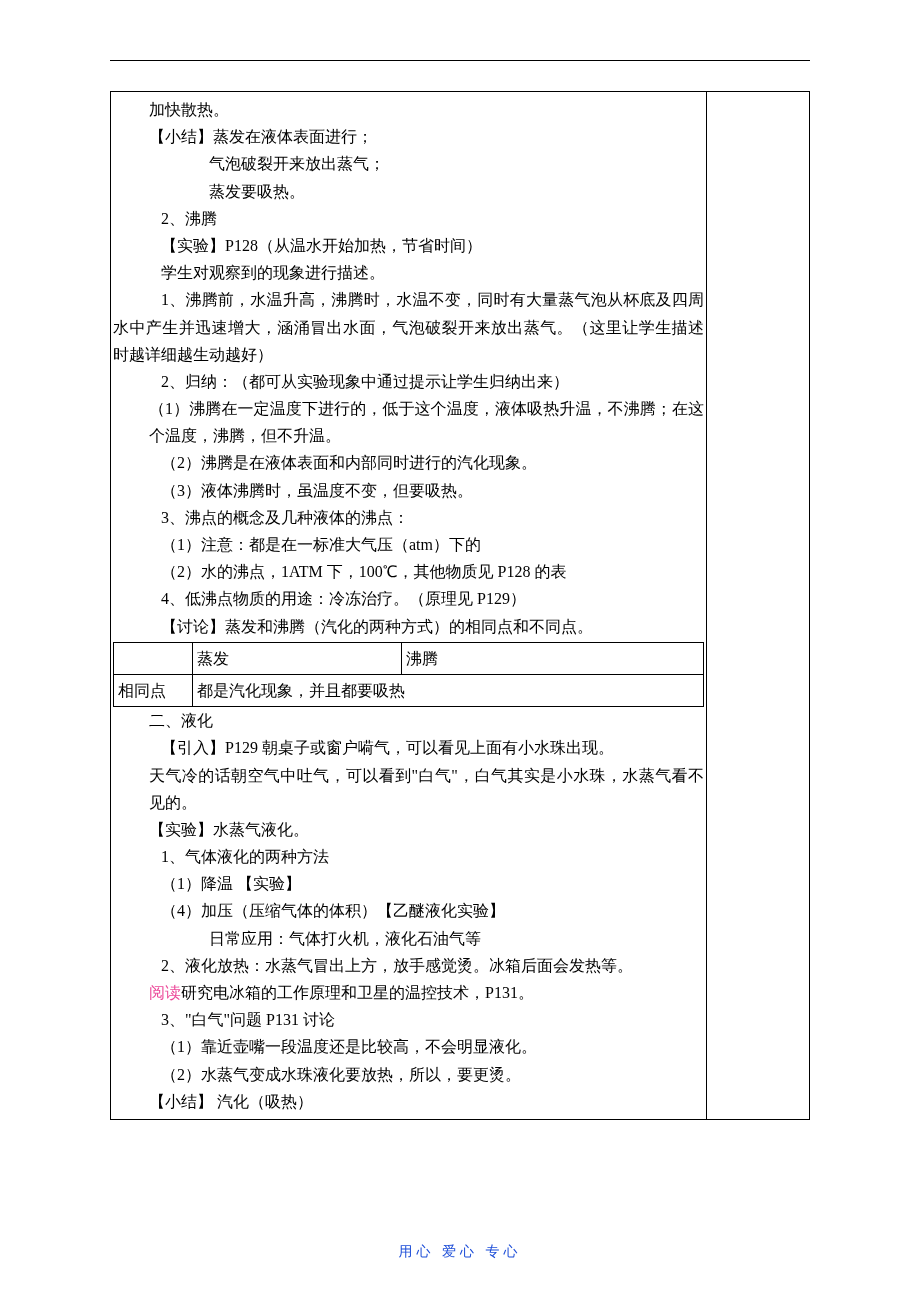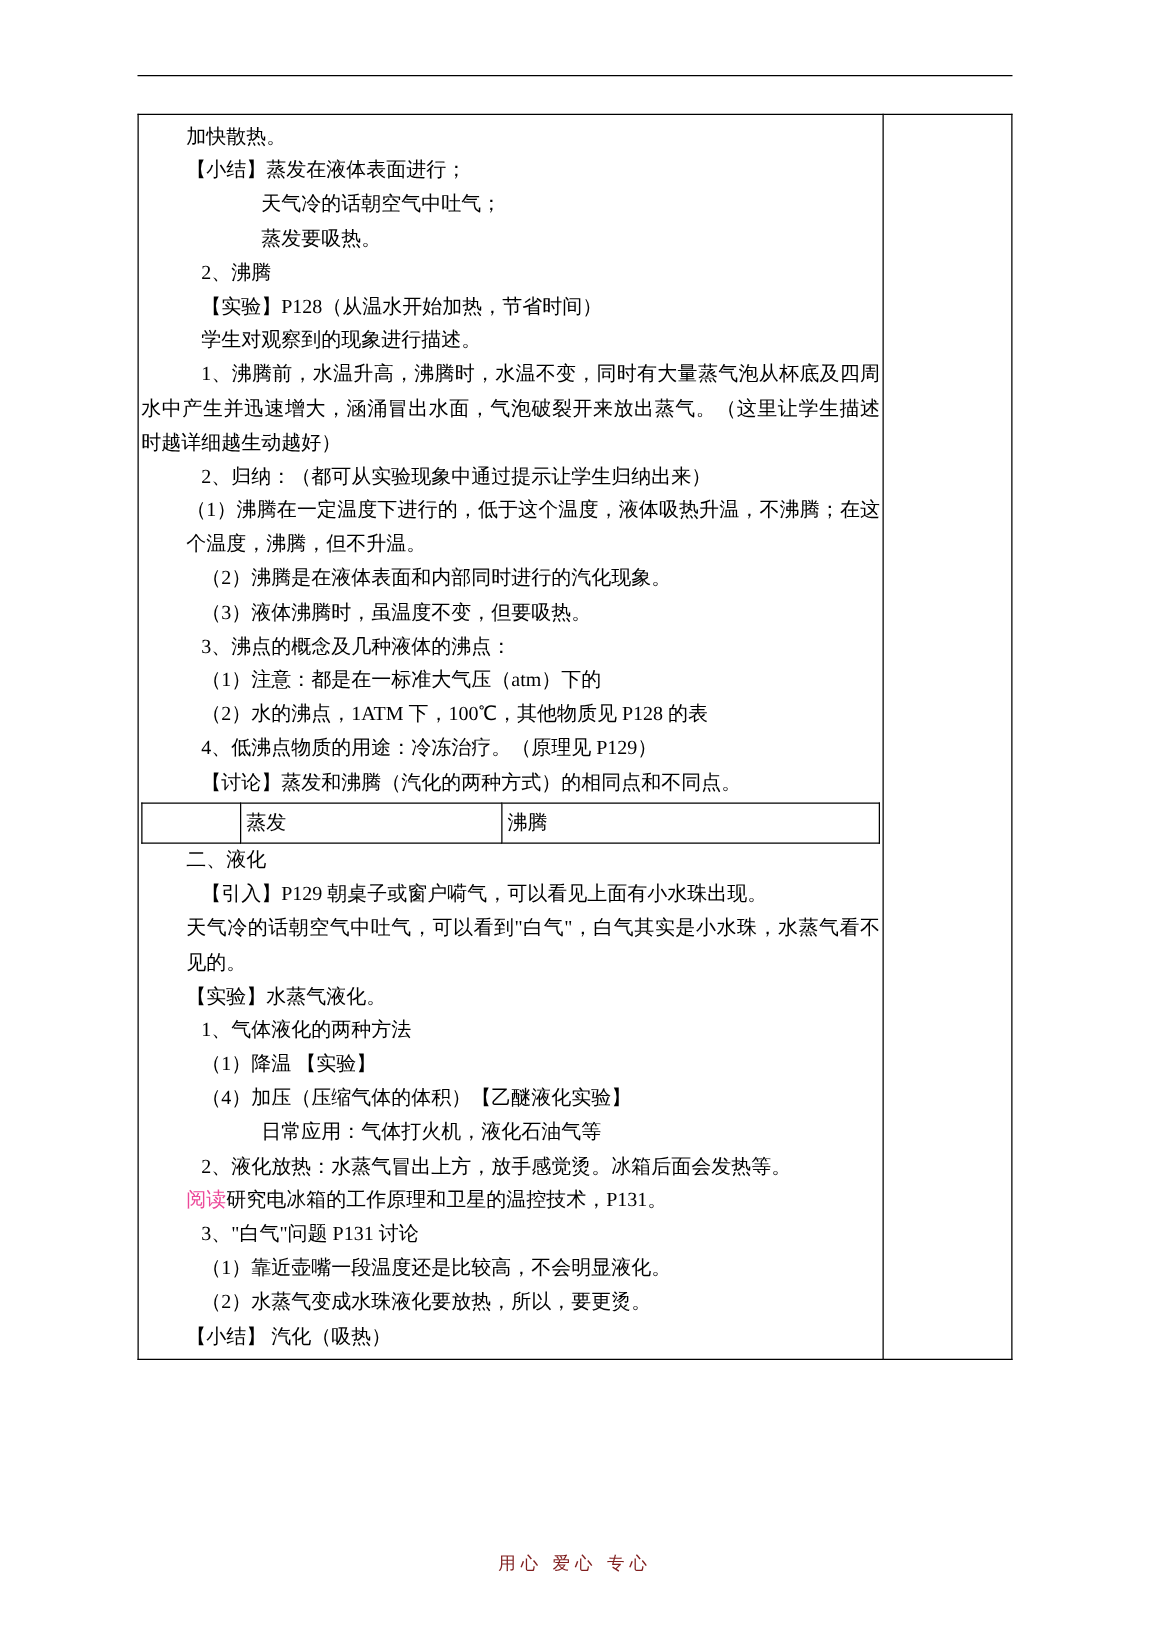--- a/index.html
+++ b/index.html
@@ -60,37 +60,37 @@
   .inner-table .col1 { width: 200px; }
   .blue { color: #ec4899; }
   .footer {
     position: absolute;
     bottom: 38px;
     left: 0;
     right: 0;
     text-align: center;
     font-size: 14px;
     letter-spacing: 4px;
-    color: #7f1d1d;
+    color: #1d4ed8;
   }
 </style>
 </head>
 <body>
 
 <div class="page">
   <div class="hr-top"></div>
 
   <table class="outer-table">
     <tbody>
         <tr>
       <td class="content-cell">
 
         <p class="p no-indent">加快散热。</p>
         <p class="p no-indent">【小结】蒸发在液体表面进行；</p>
-        <p class="p indent3">天气冷的话朝空气中吐气；</p>
+        <p class="p indent3">气泡破裂开来放出蒸气；</p>
         <p class="p indent3">蒸发要吸热。</p>
         <p class="p indent-small">2、沸腾</p>
         <p class="p indent-small">【实验】P128（从温水开始加热，节省时间）</p>
         <p class="p indent-small">学生对观察到的现象进行描述。</p>
         <p class="p" style="text-indent:3em;">1、沸腾前，水温升高，沸腾时，水温不变，同时有大量蒸气泡从杯底及四周水中产生并迅速增大，涵涌冒出水面，气泡破裂开来放出蒸气。（这里让学生描述时越详细越生动越好）</p>
         <p class="p indent-small">2、归纳：（都可从实验现象中通过提示让学生归纳出来）</p>
         <p class="p no-indent">（1）沸腾在一定温度下进行的，低于这个温度，液体吸热升温，不沸腾；在这个温度，沸腾，但不升温。</p>
         <p class="p indent-small">（2）沸腾是在液体表面和内部同时进行的汽化现象。</p>
         <p class="p indent-small">（3）液体沸腾时，虽温度不变，但要吸热。</p>
         <p class="p indent-small">3、沸点的概念及几种液体的沸点：</p>
@@ -98,20 +98,24 @@
         <p class="p indent-small">（2）水的沸点，1ATM 下，100℃，其他物质见 P128 的表</p>
         <p class="p indent-small">4、低沸点物质的用途：冷冻治疗。（原理见 P129）</p>
         <p class="p indent-small">【讨论】蒸发和沸腾（汽化的两种方式）的相同点和不同点。</p>
 
         <table class="inner-table">
           <tbody>
                 <tr>
             <th class="col0"></th>
             <th class="col1">蒸发</th>
             <th>沸腾</th>
+          </tr>
+          <tr>
+            <td>相同点</td>
+            <td colspan="2">都是汽化现象，并且都要吸热</td>
           </tr>
         </tbody>
             </table>
 
         <p class="p no-indent">二、液化</p>
         <p class="p indent-small">【引入】P129 朝桌子或窗户嗬气，可以看见上面有小水珠出现。</p>
         <p class="p no-indent">天气冷的话朝空气中吐气，可以看到"白气"，白气其实是小水珠，水蒸气看不见的。</p>
         <p class="p no-indent">【实验】水蒸气液化。</p>
         <p class="p indent-small">1、气体液化的两种方法</p>
         <p class="p indent-small">（1）降温    【实验】</p>

